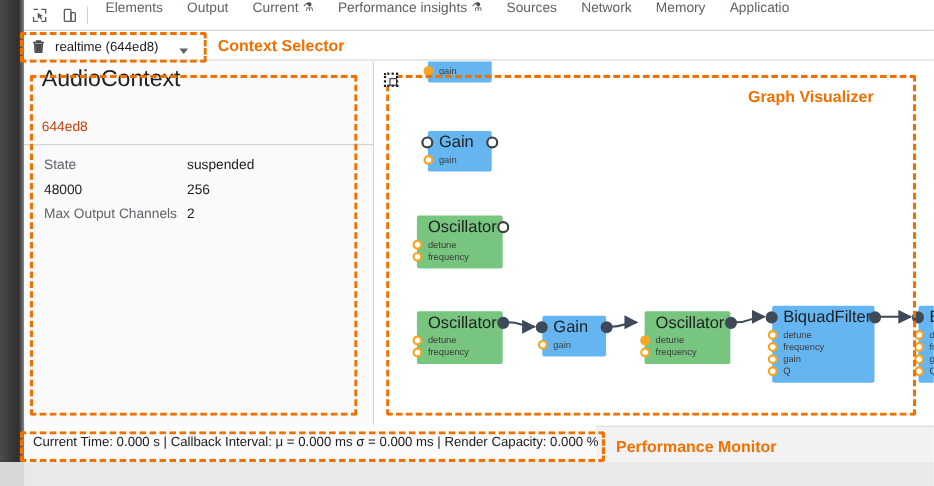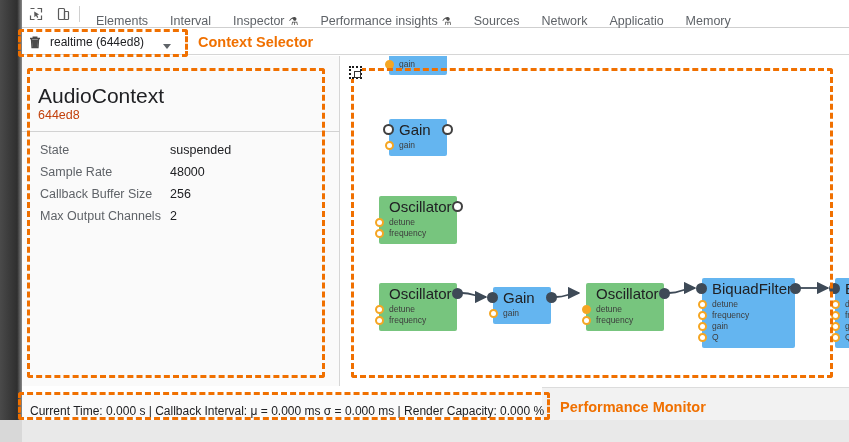--- a/index.html
+++ b/index.html
@@ -36,21 +36,21 @@
   .tb-icon {
     width: 27px; height: 26px;
     display: flex; align-items: center; justify-content: center;
     color: #5a5a5a;
   }
   .tb-sep {
     width: 1px; height: 16px; background: #d0d0d0; margin: 0 5px 0 3px;
   }
   .tab {
     height: 28px; padding: 0 11px;
-    display: flex; align-items: flex-end; gap: 4px;
+    display: flex; align-items: flex-start; gap: 4px;
     font-size: 12.5px; color: #5f6368;
     white-space: nowrap;
   }
   .tab .warn { font-size: 11px; color: #4d4d4d; }
 
   
   .ctxrow {
     position: absolute; left: 22px; top: 29px; width: 827px; height: 26px;
     background: #ffffff;
     border-bottom: 1px solid #d6d6d6;
@@ -69,21 +69,21 @@
     border-top: 5px solid #5f6368;
   }
 
   
   .left-panel {
     position: absolute; left: 22px; top: 56px; width: 318px; height: 330px;
     background: #fafafa;
     border-right: 1px solid #d6d6d6;
   }
   .lp-title {
-    position: absolute; left: 16px; top: 28px;
+    position: absolute; left: 16px; top: 4px;
     font-size: 21px; color: #202124; font-weight: 400;
   }
   .lp-id {
     position: absolute; left: 16px; top: 52px;
     font-size: 12.5px; color: #c2410c;
   }
   .lp-divider {
     position: absolute; left: 0; top: 75px; width: 318px; height: 1px;
     background: #d2d2d2;
   }
@@ -137,21 +137,21 @@
     width: 9px; height: 9px;
     border: 2px solid #f5a623; background: #ffffff;
     left: -4px;
   }
   .port.param.on { background: #f5a623; }
 
   
   .perfbar {
     position: absolute; left: 22px; top: 394px; width: 520px; height: 24px;
     background: #fafafa;
-    display: flex; align-items: flex-end;
+    display: flex; align-items: flex-start;
     padding-left: 8px;
     font-size: 12px; color: #202124;
     white-space: nowrap;
   }
   .bottom-fill {
     position: absolute; left: 542px; top: 387px; width: 307px; height: 33px;
     background: #f2f2f2;
     border-top: 1px solid #dcdcdc;
   }
   .bottom-strip {
@@ -204,41 +204,41 @@
         <rect x="2.5" y="1.5" width="6" height="11" rx="1" fill="none" stroke="#5a5a5a" stroke-width="1.2"></rect>
         <rect x="8.5" y="4.5" width="4" height="8" rx="0.8" fill="none" stroke="#5a5a5a" stroke-width="1.2"></rect>
       </svg>
     </div>
     <div class="tb-sep"></div>
 
     <div class="tab">
       <span>Elements</span>
     </div>
     <div class="tab">
-      <span>Interval</span>
-    </div>
-    <div class="tab">
-      <span>Inspector</span>
+      <span>Output</span>
+    </div>
+    <div class="tab">
+      <span>Current</span>
       <span class="warn">⚗</span>
     </div>
     <div class="tab">
       <span>Performance insights</span>
       <span class="warn">⚗</span>
     </div>
     <div class="tab">
       <span>Sources</span>
     </div>
     <div class="tab">
       <span>Network</span>
     </div>
     <div class="tab">
+      <span>Memory</span>
+    </div>
+    <div class="tab">
       <span>Applicatio</span>
-    </div>
-    <div class="tab">
-      <span>Memory</span>
     </div>
   </div>
 
   <div class="ctxrow">
     <div class="trash">
       <svg width="12" height="14" viewBox="0 0 12 14">
         <path d="M1 3.5h10M4.2 3.5V2.2h3.6v1.3M2.4 3.5l0.6 9h6l0.6-9" fill="none" stroke="#4a4a4a" stroke-width="1.3"></path>
         <path d="M2.9 4.6h6.2l-0.5 7.4H3.4z" fill="#4a4a4a"></path>
       </svg>
     </div>
@@ -248,23 +248,21 @@
     </div>
   </div>
 
   <div class="left-panel">
     <div class="lp-title">AudioContext</div>
     <div class="lp-id">644ed8</div>
     <div class="lp-divider"></div>
     <div class="lp-props">
       <div class="lp-key">State</div>
       <div class="lp-val">suspended</div>
-      <div class="lp-key">Sample Rate</div>
       <div class="lp-val">48000</div>
-      <div class="lp-key">Callback Buffer Size</div>
       <div class="lp-val">256</div>
       <div class="lp-key">Max Output Channels</div>
       <div class="lp-val">2</div>
     </div>
   </div>
 
   <div class="graph-panel">
     <svg id="edge-layer" width="508" height="330" style="position:absolute;left:0;top:0;">
         <defs>
           <marker id="arw" viewBox="0 0 10 10" refX="9" refY="5" markerWidth="7" markerHeight="7" orient="auto-start-reverse">
@@ -362,17 +360,18 @@
     <span>Current Time: 0.000 s | Callback Interval: μ = 0.000 ms σ = 0.000 ms | Render Capacity: 0.000 %</span>
   </div>
 
   <div class="ann-box" style="left:18px; top:29px; width:170px; height:28px;"></div>
   <div class="ann-label" style="left:198px; top:34px;">Context Selector</div>
 
   <div class="ann-box" style="left:27px; top:68px; width:298px; height:310px;"></div>
 
   <div class="ann-box" style="left:351px; top:68px; width:482px; height:310px;"></div>
   <div class="sel-handle" style="left:349px; top:66px;"></div>
+  <div class="ann-label" style="left:680px; top:81px;">Graph Visualizer</div>
 
   <div class="ann-box" style="left:18px; top:392px; width:532px; height:28px;"></div>
   <div class="ann-label" style="left:560px; top:399px;">Performance Monitor</div>
 
 </div>
 
 </body></html>

